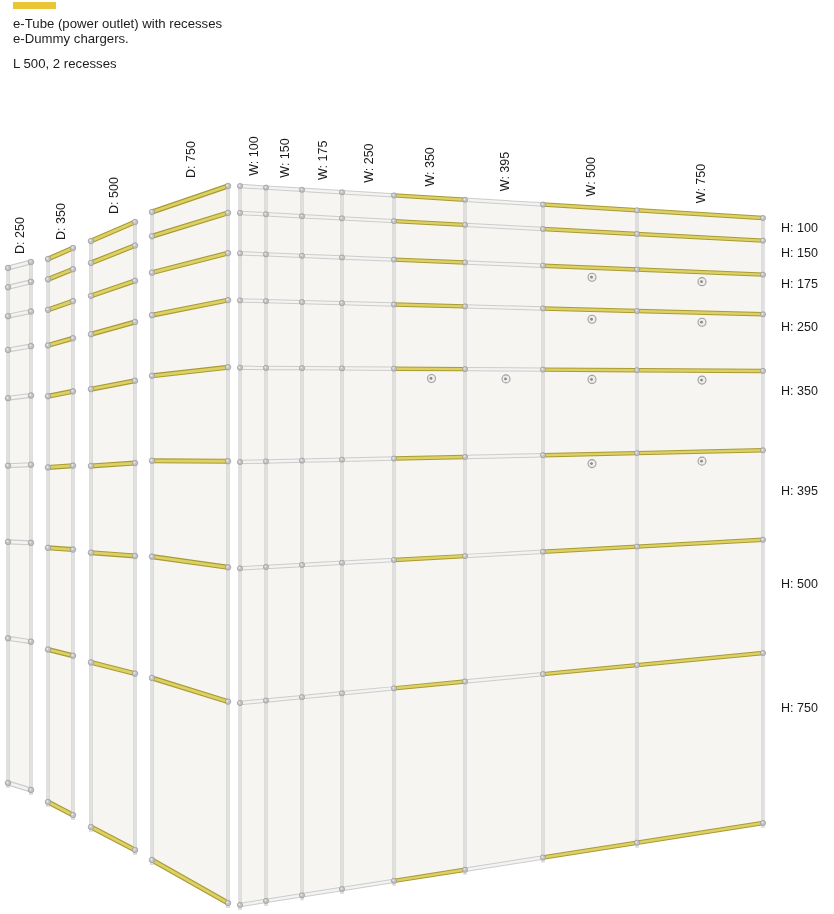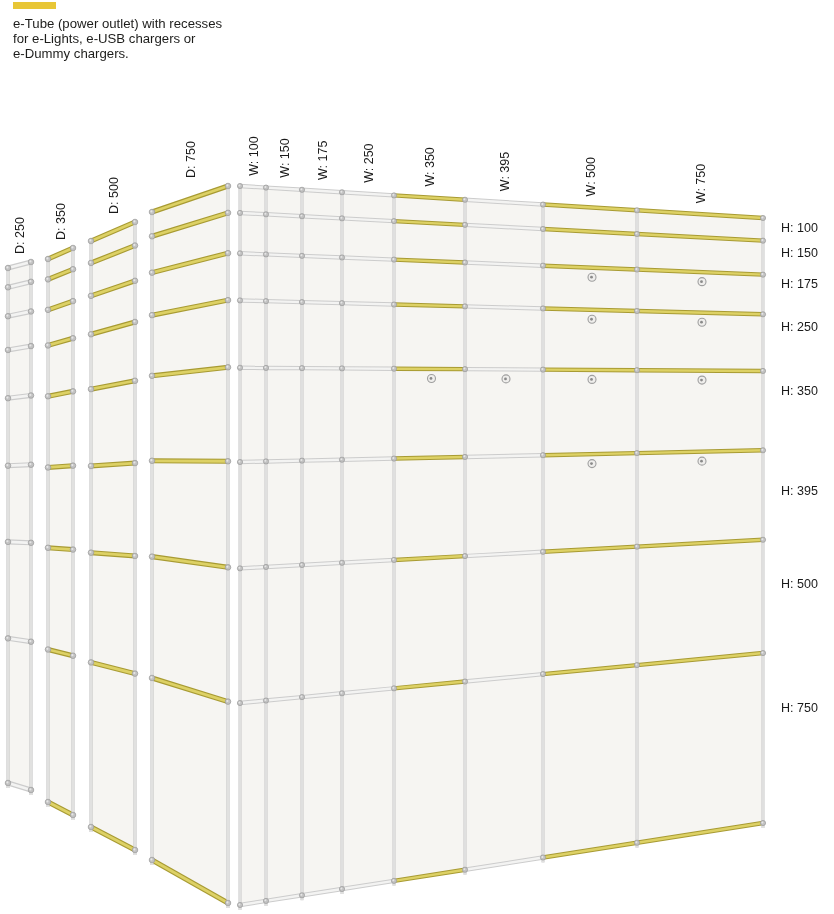--- a/index.html
+++ b/index.html
@@ -29,23 +29,23 @@
   text{font-family:"Liberation Sans","DejaVu Sans",sans-serif;}
 </style>
 </head>
 <body>
 
 <div class="stage">
 
   <div class="legend">
     <div class="swatch" style="background: rgb(232, 198, 54);"></div>
     <div class="desc-line">e-Tube (power outlet) with recesses</div>
-    <div class="desc-line">for e-Lights, e-USB chargers or</div>
     <div class="desc-line">e-Dummy chargers.</div>
     <div class="variants">
+      <div class="variant-line">L 500, 2 recesses</div>
     </div>
   </div>
 
   <svg id="diagram-svg" width="834" height="914" viewBox="0 0 834 914" xmlns="http://www.w3.org/2000/svg">
       <g>
         <path d="M8,268 L31,262 L31,790 L8,783 Z" fill="#f6f5f2"></path>
         <line x1="8" y1="268" x2="31" y2="262" stroke="#cccccc" stroke-width="5.06" stroke-linecap="butt"></line>
         <line x1="8" y1="268" x2="31" y2="262" stroke="#f3f3f2" stroke-width="2.76" stroke-linecap="butt"></line>
         <line x1="8" y1="287.2883895131086" x2="31" y2="281.7752808988764" stroke="#cccccc" stroke-width="5.06" stroke-linecap="butt"></line>
         <line x1="8" y1="287.2883895131086" x2="31" y2="281.7752808988764" stroke="#f3f3f2" stroke-width="2.76" stroke-linecap="butt"></line>

